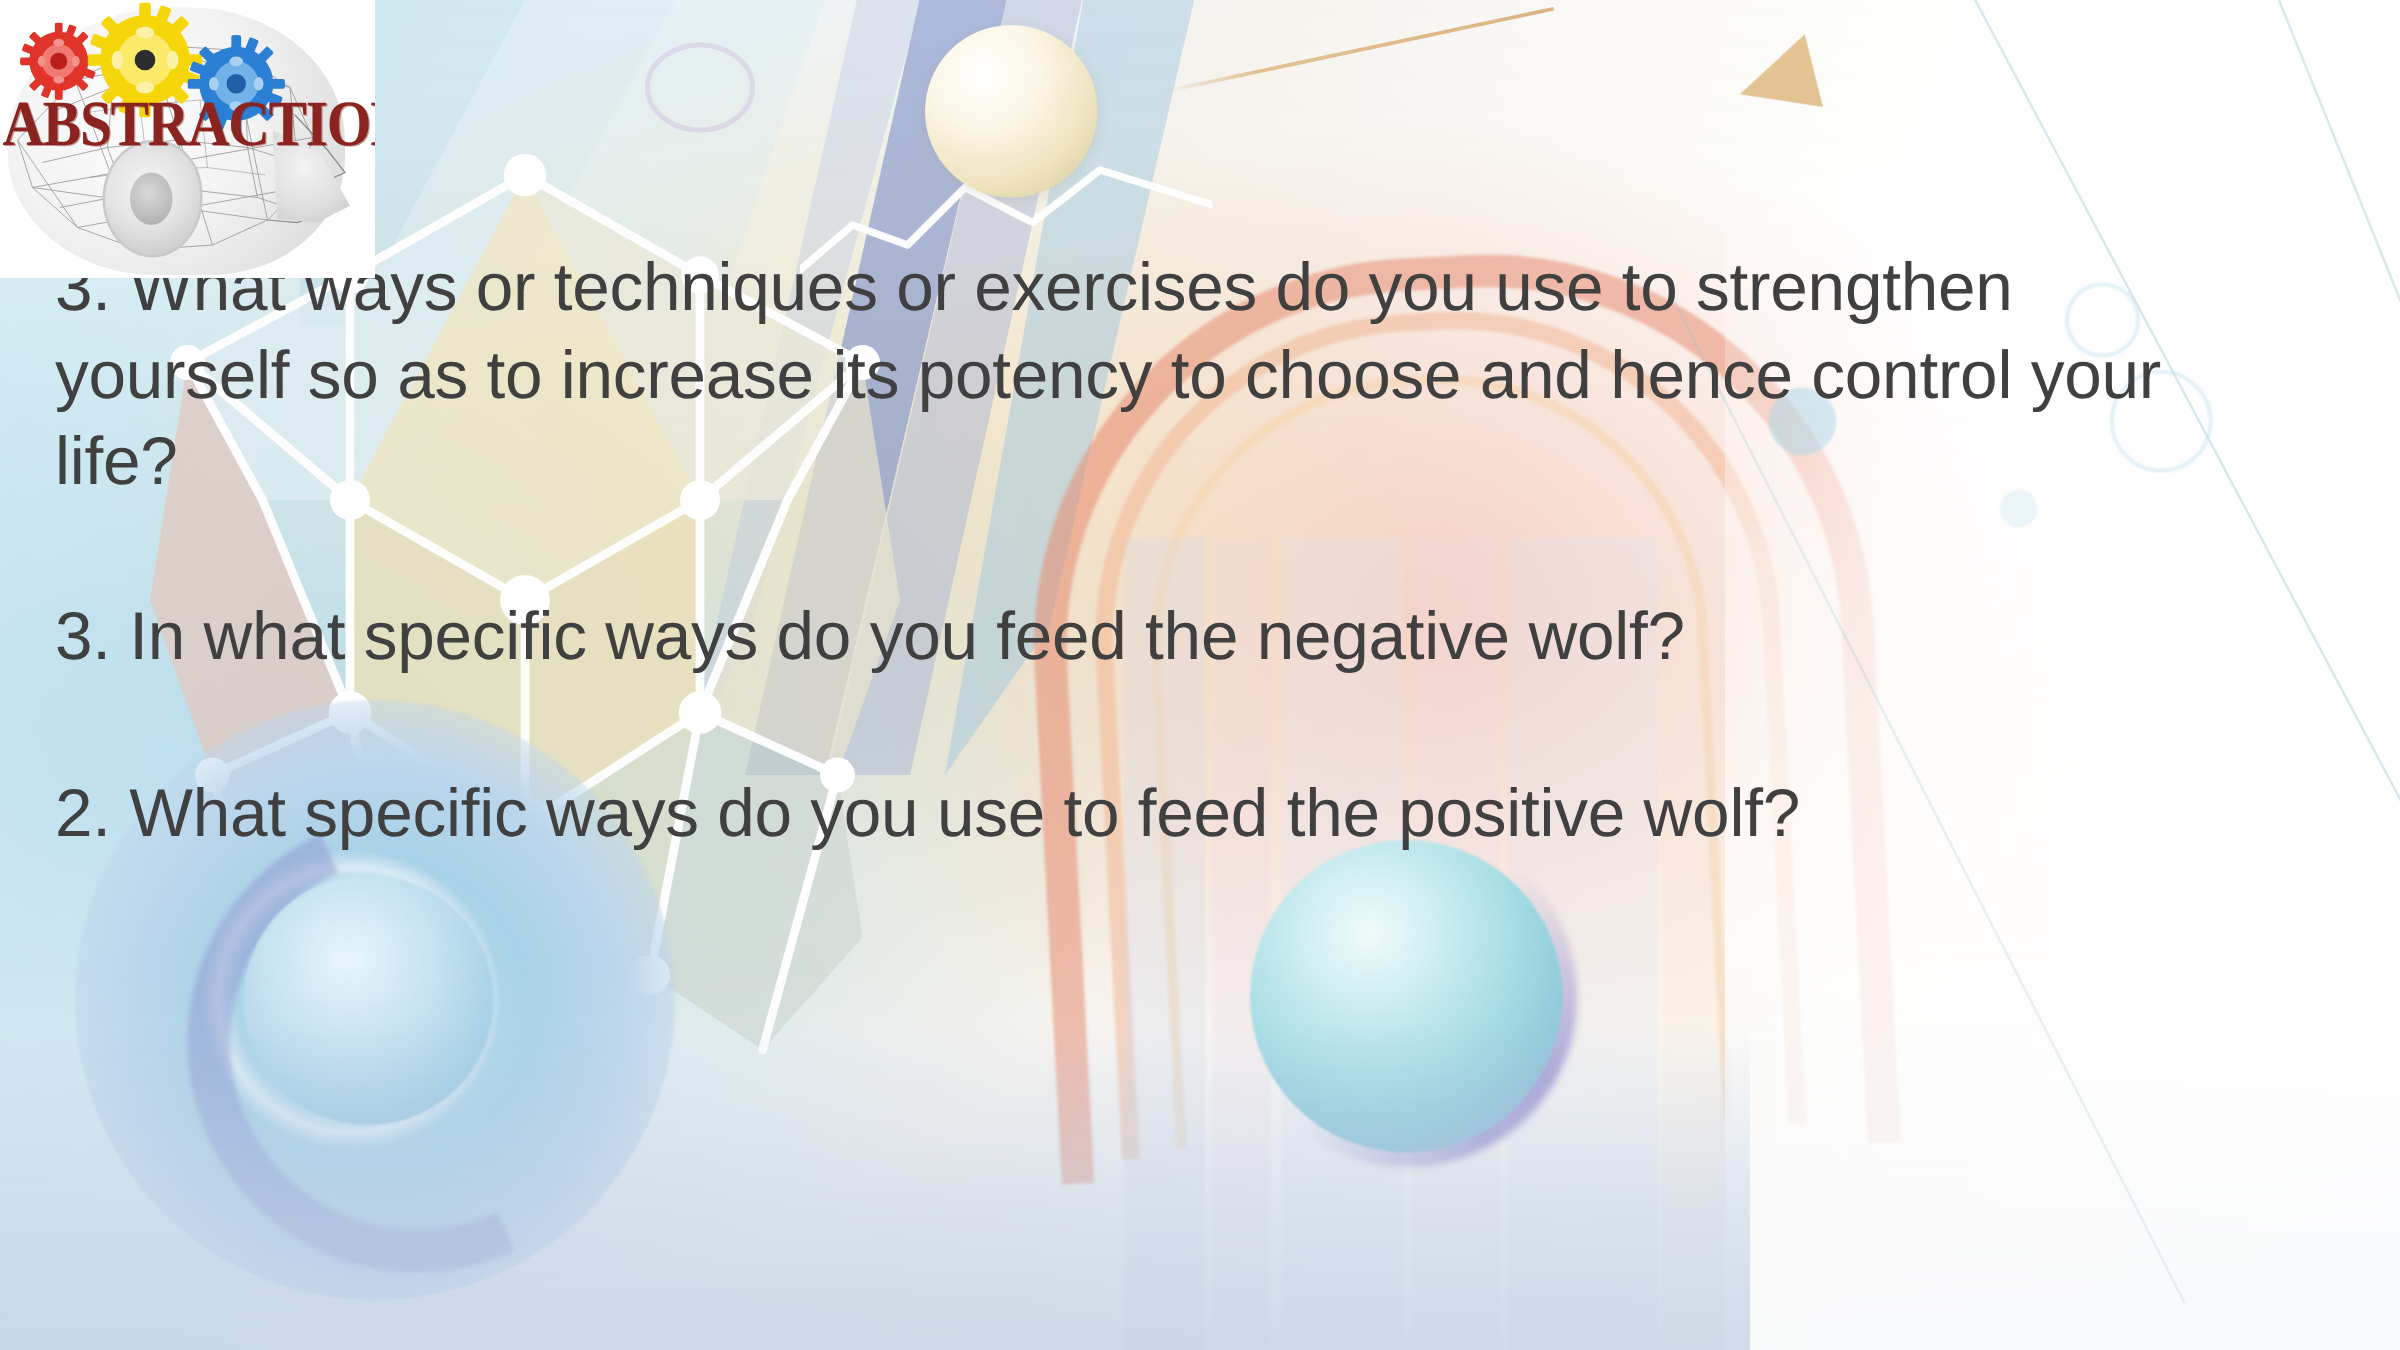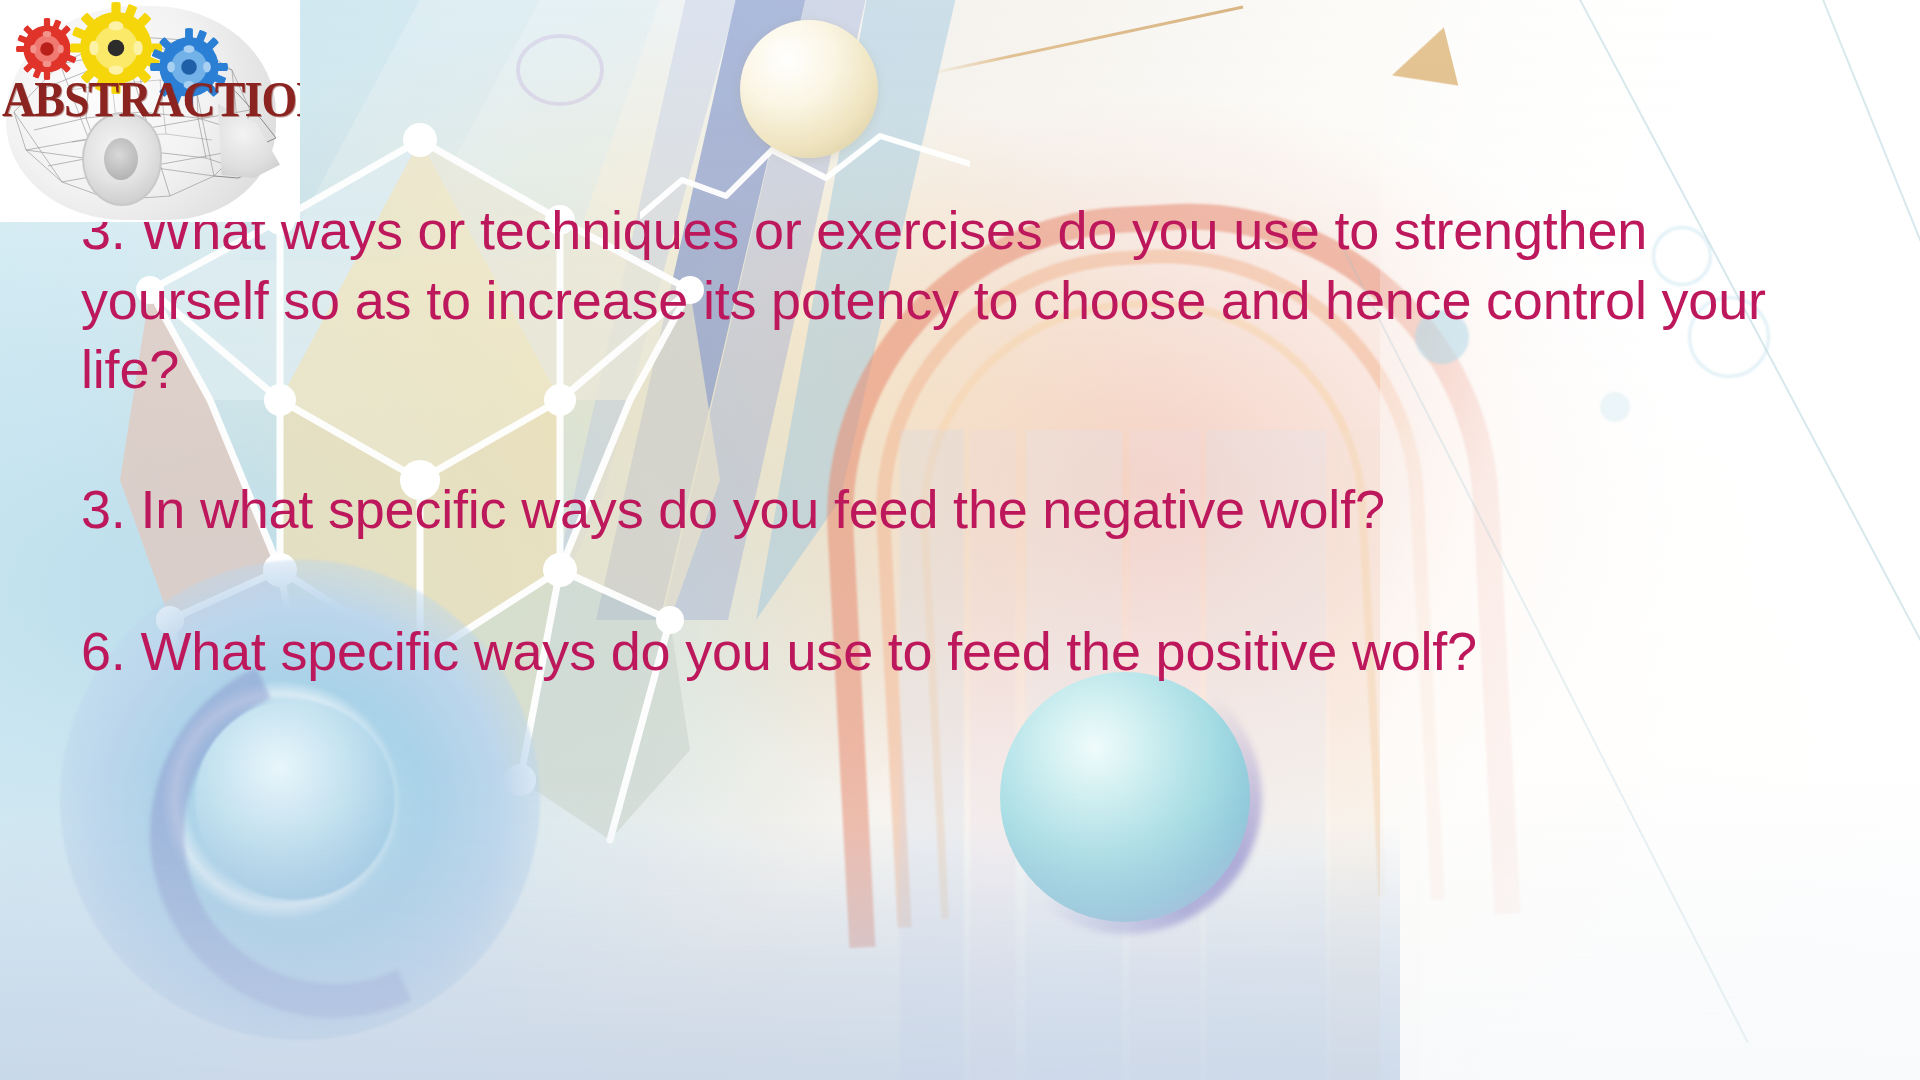--- a/index.html
+++ b/index.html
@@ -276,24 +276,23 @@
     position: absolute;
     left: 44px;
     top: 196px;
     width: 1800px;
     z-index: 5;
   }
   .q {
     font-family: "Liberation Sans", sans-serif;
     font-size: 54px;
     line-height: 1.29;
-    color: #be185d;
+    color: #404040;
     letter-spacing: -0.2px;
     font-weight: 400;
-    margin-left: 37px;
   }
   .q-1 { width: 1760px; }
   .spacer-lg { height: 70px; }
   .spacer-md { height: 72px; }
 </style>
 </head>
 <body>
 
 <div id="slide">
 
@@ -514,16 +513,16 @@
     </svg>
 
     <div class="abstraction-word">ABSTRACTION</div>
   </div>
 
   <div id="text-block">
     <div class="q q-1">3. What ways or techniques or exercises do you use to strengthen yourself so as to increase its potency to choose and hence control your life?</div>
     <div class="spacer-lg"></div>
     <div class="q">3. In what specific ways do you feed the negative wolf?</div>
     <div class="spacer-md"></div>
-    <div class="q">6. What specific ways do you use to feed the positive wolf?</div>
+    <div class="q">2. What specific ways do you use to feed the positive wolf?</div>
   </div>
 
 </div>
 
 </body></html>

